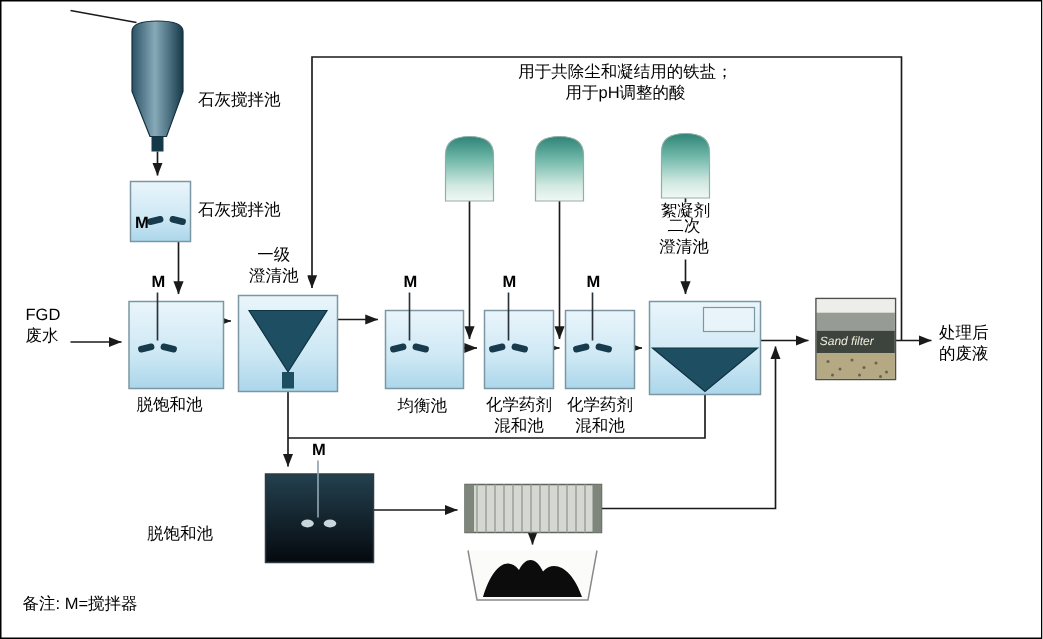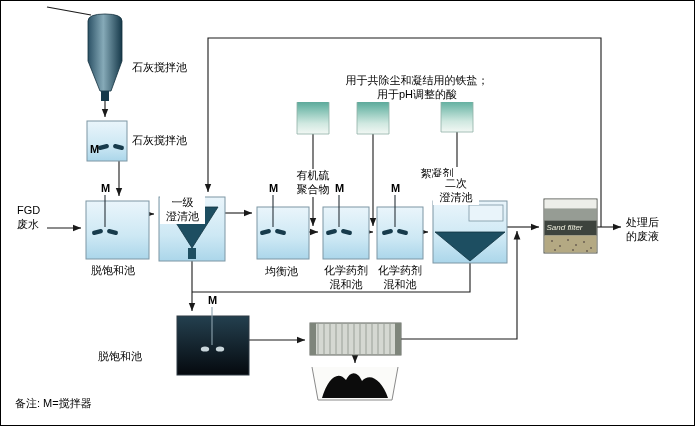--- a/index.html
+++ b/index.html
@@ -8,21 +8,21 @@
     position:relative; width:695px; height:426px;
     background:#ffffff; border:1px solid #000; box-sizing:border-box;
     overflow:hidden;
   }
   .stage svg { position:absolute; left:0; top:0; }
   .lbl {
     position:absolute; font-size:11px; line-height:1.25; color:#000;
     white-space:pre-line;
   }
   .c { text-align:center; }
-  .bgw { background:#ffffff;margin-top:32px; }
+  .bgw { background:#ffffff; }
   .m { position:absolute; font-size:11px; font-weight:bold; color:#000; }
   .sandtxt {
     position:absolute; font-size:8px; font-style:italic; color:#eeeedd;
     text-align:center; white-space:nowrap;
   }
   .flow { stroke:#1a1a1a; stroke-width:1.1; fill:none; marker-end:url(#arr); }
   .pipe { stroke:#1a1a1a; stroke-width:1.1; fill:none; }
   .tank { fill:url(#water); stroke:#7c96a4; stroke-width:1; }
   .vessel { fill:url(#vessel); stroke:#8fb0a6; stroke-width:0.8; }
 </style>
@@ -180,30 +180,28 @@
 <div class="lbl" style="left:16px;top:203px">FGD
 废水</div>
 
 <div class="lbl" style="left:90px;top:263px">脱饱和池</div>
 
 <div class="lbl c bgw" style="left:159px;top:163px;width:45px">一级
 澄清池</div>
 
 <div class="lbl" style="left:264px;top:264px">均衡池</div>
 
-<div class="lbl c bgw" style="left:288px;top:136px;width:48px">有机硫
-聚合物</div>
 
 <div class="lbl c" style="left:322px;top:263px;width:46px">化学药剂
 混和池</div>
 
 <div class="lbl c" style="left:376px;top:263px;width:46px">化学药剂
 混和池</div>
 
-<div class="lbl c bgw" style="left:414px;top:134px;width:44px">絮凝剂</div>
+<div class="lbl c bgw" style="left:434px;top:134px;width:44px">絮凝剂</div>
 
 <div class="lbl c bgw" style="left:432px;top:144px;width:46px">二次
 澄清池</div>
 
 
 <div class="sandtxt" style="left:545px;top:222px;width:37px">Sand filter</div>
 
 <div class="lbl" style="left:625px;top:215px">处理后
 的废液</div>
 

